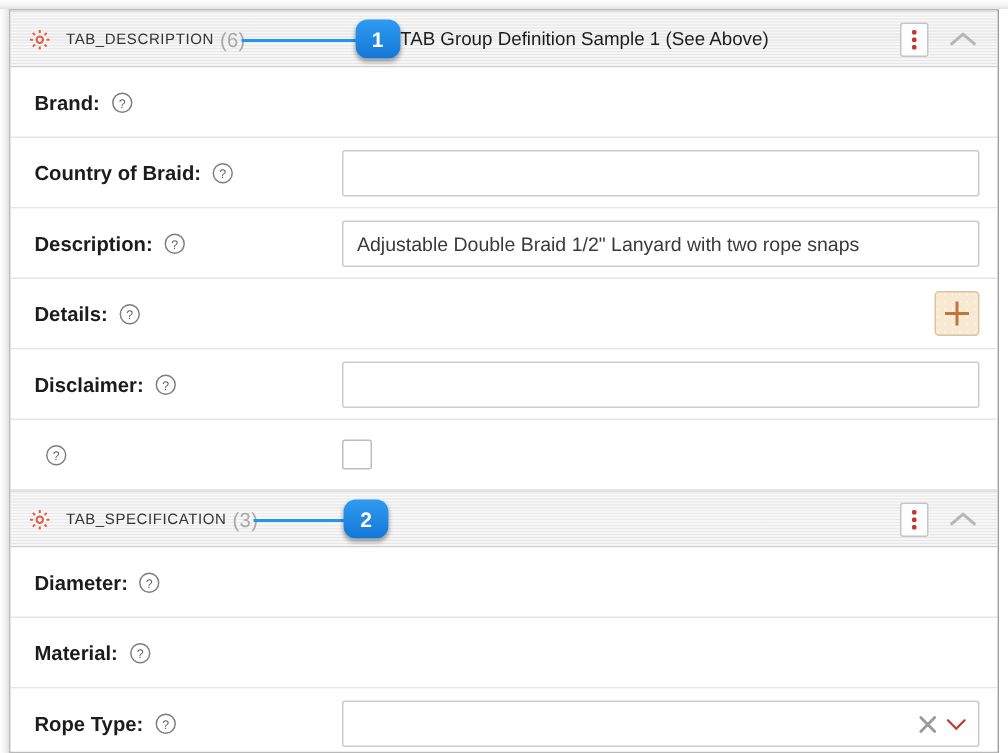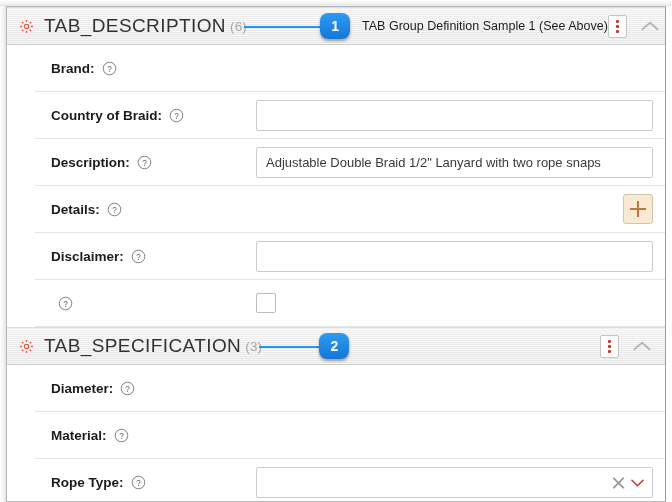--- a/index.html
+++ b/index.html
@@ -65,21 +65,21 @@
 
   .gear-icon {
     width: 15px;
     height: 15px;
     flex: 0 0 auto;
     margin-right: 10px;
     display: block;
   }
 
   .section-title {
-    font-size: 19px;
+    font-size: 10px;
     color: #333333;
     letter-spacing: 0.4px;
     white-space: nowrap;
     font-family: "Liberation Sans", sans-serif;
   }
   .section-count {
     font-size: 13.5px;
     color: #a8a8a8;
     margin-left: 4px;
     letter-spacing: 0.2px;
@@ -108,21 +108,21 @@
     justify-content: center;
     flex: 0 0 auto;
     box-shadow: 0 2px 3px rgba(0,0,0,0.35);
     margin-left: -2px;
     z-index: 3;
   }
 
   .callout-text {
     font-size: 12.5px;
     color: #1d1d1d;
-    margin-left: 12px;
+    margin-left: 0;
     white-space: nowrap;
     font-family: "Liberation Sans", sans-serif;
   }
 
   .header-spacer { flex: 1 1 auto; }
 
   .kebab-button {
     width: 19px;
     height: 23px;
     box-sizing: border-box;
@@ -155,21 +155,21 @@
   .form-row {
     position: relative;
     display: flex;
     align-items: center;
     height: 42px;
     box-sizing: border-box;
     border-bottom: 1px solid #e4e4e4;
     background: #ffffff;
     padding: 0 12px 0 16px;
   }
-  .form-row.tall { height: 47px; margin-left: 28px; }
+  .form-row.tall { height: 47px; }
   .form-row:last-child { border-bottom: none; }
 
   .field-label {
     font-size: 13.5px;
     font-weight: bold;
     color: #1c1c1c;
     white-space: nowrap;
     font-family: "Liberation Sans", sans-serif;
   }
 

